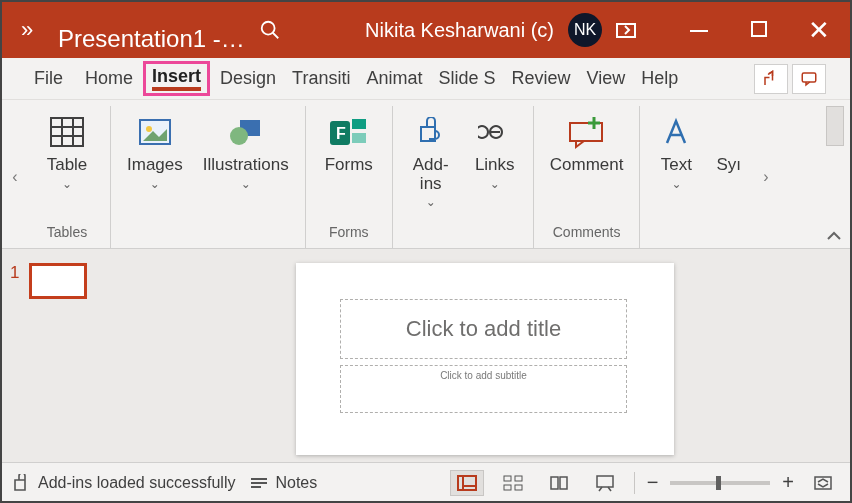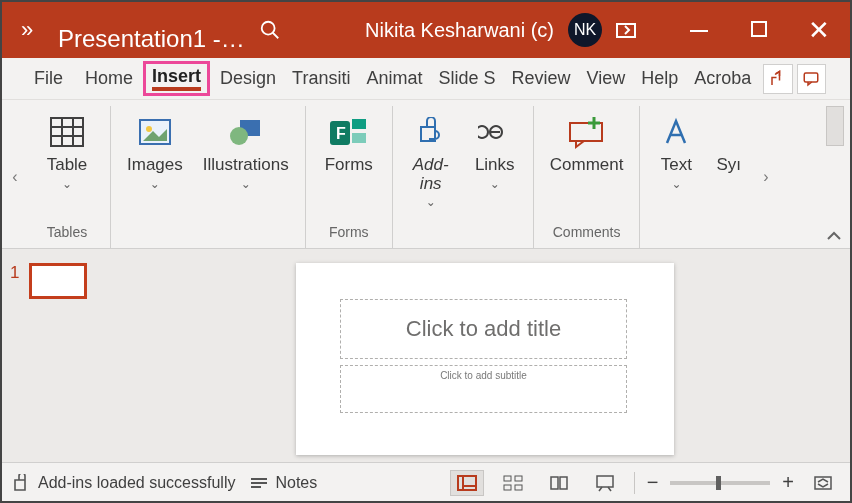--- a/index.html
+++ b/index.html
@@ -94,21 +94,20 @@
   <div class="tab file">File</div>
   <div class="tab">Home</div>
   <div class="tab-highlight"><span style="font-size:18px;color:#222;font-weight:600;">Insert</span></div>
   <div class="tab">Design</div>
   <div class="tab">Transiti</div>
   <div class="tab">Animat</div>
   <div class="tab">Slide S</div>
   <div class="tab">Review</div>
   <div class="tab">View</div>
   <div class="tab">Help</div>
-  <div class="tab">Acroba</div>
   <div class="spacer"></div>
   <div class="rightaction">
     <svg width="18" height="18" viewBox="0 0 24 24">
         <path d="M4 20 L4 10 L10 10 M8 6 L14 2 L14 14" stroke="#b83b1d" stroke-width="2" fill="none"></path>
         <polyline points="9,5 14,2 14,8" stroke="#b83b1d" stroke-width="2" fill="none"></polyline>
       </svg>
   </div>
   <div class="rightaction comment">
     <svg width="18" height="18" viewBox="0 0 24 24">
         <rect x="3" y="4" width="18" height="12" rx="2" stroke="#b83b1d" stroke-width="2" fill="none"></rect>
@@ -186,21 +185,21 @@
     </div>
 
     <div class="rgroup sep">
       <div class="ritems">
         <div class="rbtn" style="min-width:60px;">
           <div class="icon">
             <svg width="32" height="30" viewBox="0 0 32 30">
                 <path d="M6 10 h14 v14 h-14z M12 4 a4 4 0 0 1 8 0 v6 h-8z M20 14 a4 4 0 0 1 0 8 h-6" stroke="#2f6fb0" stroke-width="2" fill="none"></path>
               </svg>
           </div>
-          <div class="lbl" style="white-space:pre-line;font-style:italic;">Add-
+          <div class="lbl" style="white-space:pre-line;">Add-
 ins</div>
           <div class="chev">⌄</div>
         </div>
         <div class="rbtn" style="min-width:60px;">
           <div class="icon">
             <svg width="34" height="26" viewBox="0 0 34 26">
                 <path d="M10 13 a6 6 0 1 1 0 -0.01 M24 13 a6 6 0 1 1 0 -0.01 M12 13 h10" stroke="#404040" stroke-width="2" fill="none"></path>
               </svg>
           </div>
           <div class="lbl">Links</div>

